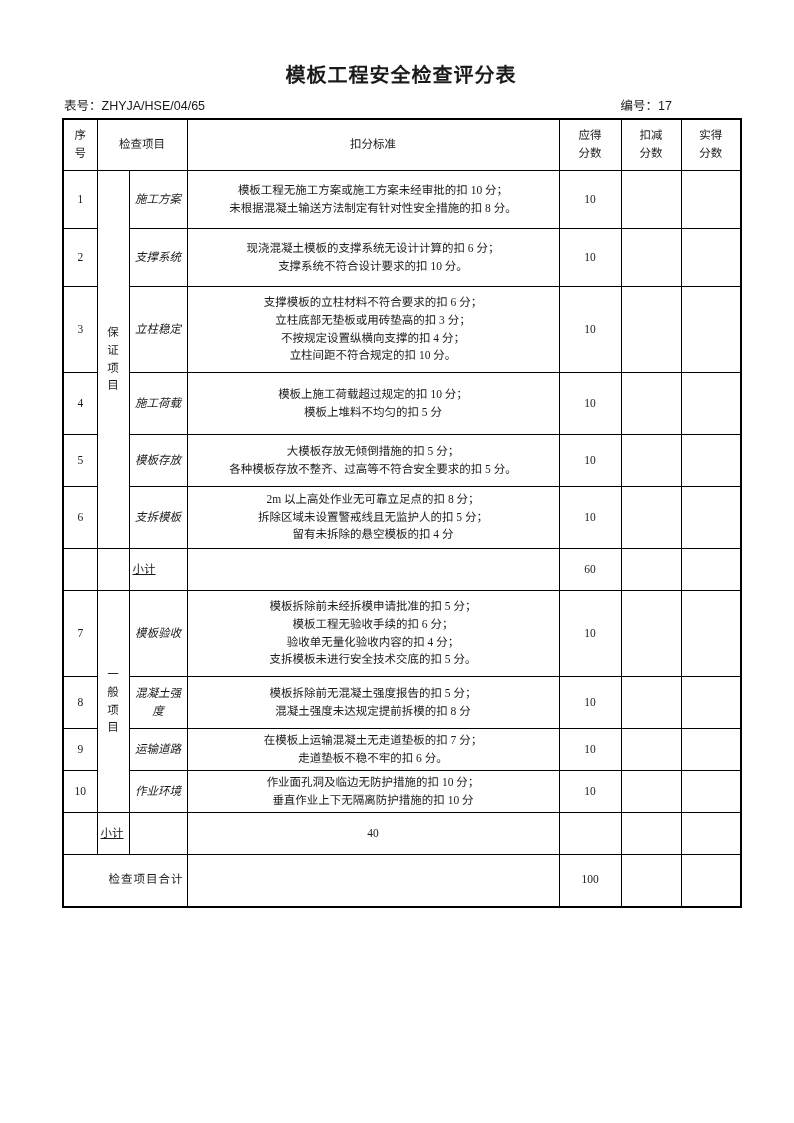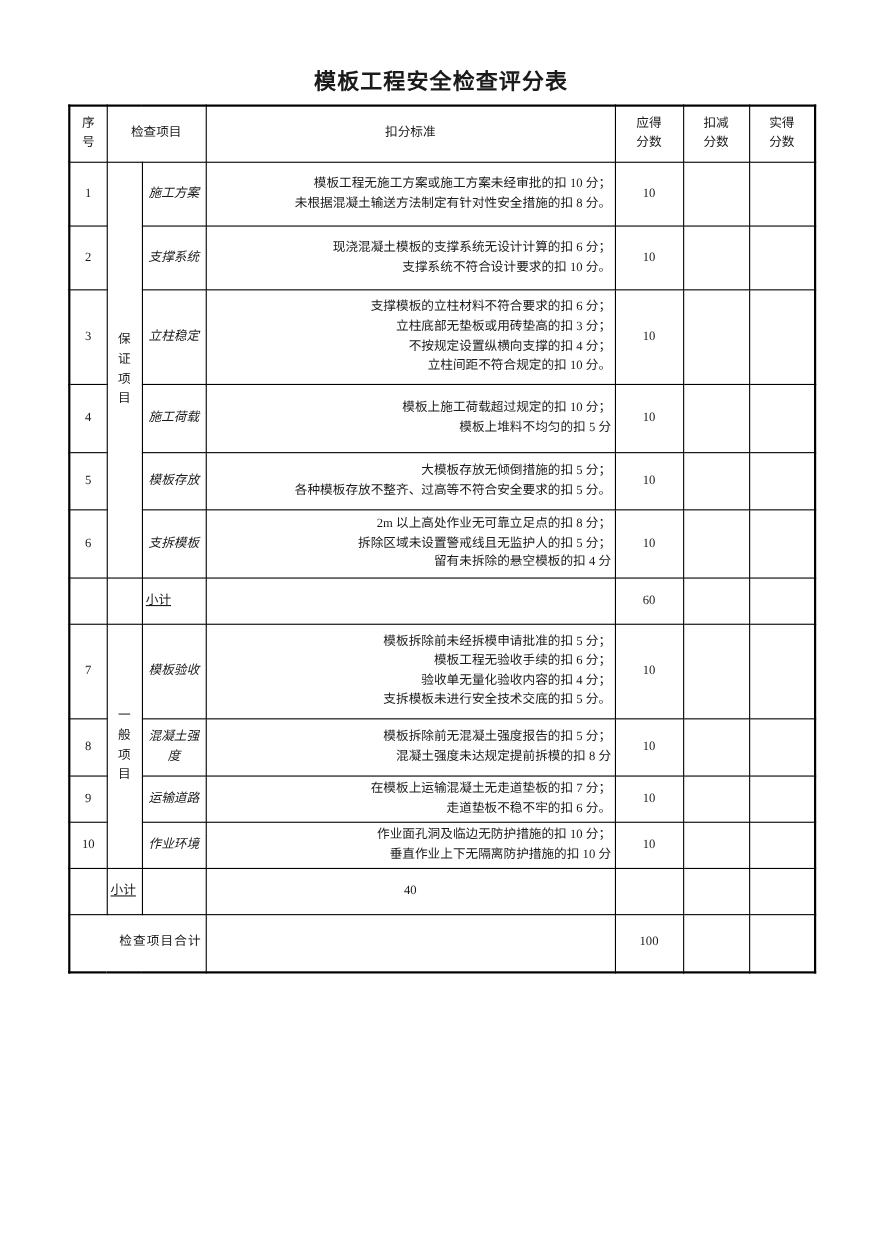--- a/index.html
+++ b/index.html
@@ -74,21 +74,21 @@
   .hd .two-line{display:block;}
   .cell-no{text-align:center;font-size:12px;}
   .cell-item{
     text-align:center;
     line-height:1.5;
     font-size:11.5px;
     word-break:break-all;
     font-style:italic;
   }
   .cell-crit{
-    text-align:right;
+    text-align:center;
     padding-left:8px;
     line-height:1.62;
     font-size:11.5px;
   }
   .cell-crit div{white-space:nowrap;}
   .cell-score{
     text-align:center;
     font-size:12px;
   }
   .cell-cat{
@@ -122,20 +122,25 @@
   .r-small {height:42px;}
   .r-grand {height:52px;}
 </style>
 </head>
 <body>
 
 <div class="page">
 
   <h1 class="doc-title">模板工程安全检查评分表</h1>
 
+  <div class="meta-row">
+    <div class="meta-left"><span>表号：</span><span>ZHYJA/HSE/04/65</span></div>
+    <div class="meta-spacer"></div>
+    <div class="meta-right"><span>编号：</span><span>17</span></div>
+  </div>
 
   <table class="score">
     <colgroup>
       <col class="c-no">
         <col class="c-cat">
         <col class="c-item">
         <col class="c-crit">
       <col class="c-due">
         <col class="c-ded">
         <col class="c-act">

